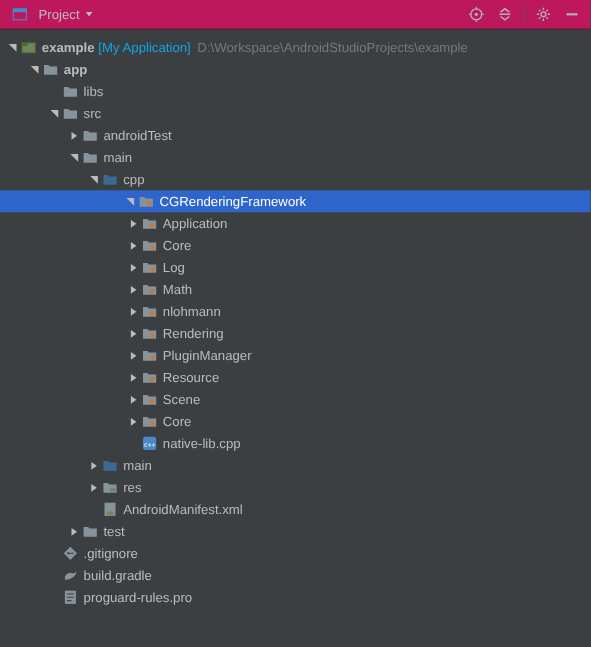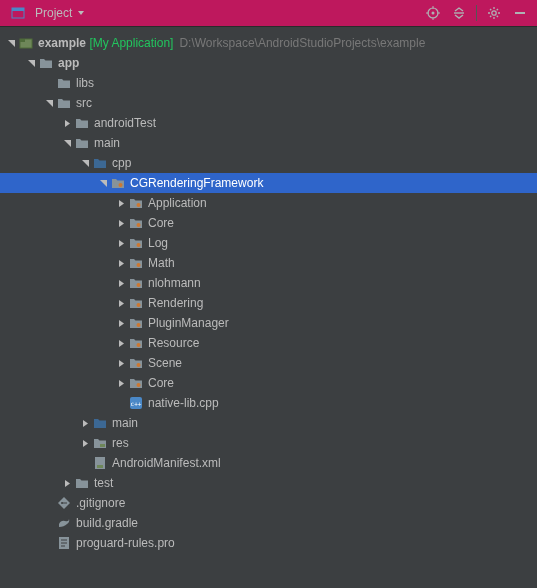--- a/index.html
+++ b/index.html
@@ -46,41 +46,41 @@
   margin: 0 2px;
 }
 .tree { padding-top: 6px; }
 .tree-row {
   height: 20px;
   display: flex;
   align-items: center;
   white-space: nowrap;
   cursor: pointer;
 }
-.tree-row.selected { background: #2f65ca; color: #ffffff; }
+.tree-row.selected { background: #2f65ca; color: #ffffff; padding-left: 15px; }
 .tree-row.selected .label { color: #ffffff; }
 .indent { display: inline-block; }
 .arrow {
   width: 14px;
   display: inline-flex;
   justify-content: center;
   align-items: center;
   color: #bbbbbb;
 }
 .arrow.none { opacity: 0; }
 .node-icon {
   width: 16px;
   display: inline-flex;
   justify-content: center;
   align-items: center;
   margin-right: 4px;
 }
 .label { color: #bbbbbb; }
 .label.bold { font-weight: bold; }
-.label.bracket { color: #22c55e; }
+.label.bracket { color: #0ea5e9; }
 .proj-path { color: #787878; margin-left: 6px; }
 svg { display: block; }
 </style>
 </head>
 <body>
 
 <div class="top-bar">
   <div class="top-bar-left">
     <div class="project-btn">
       <span class="node-icon">

